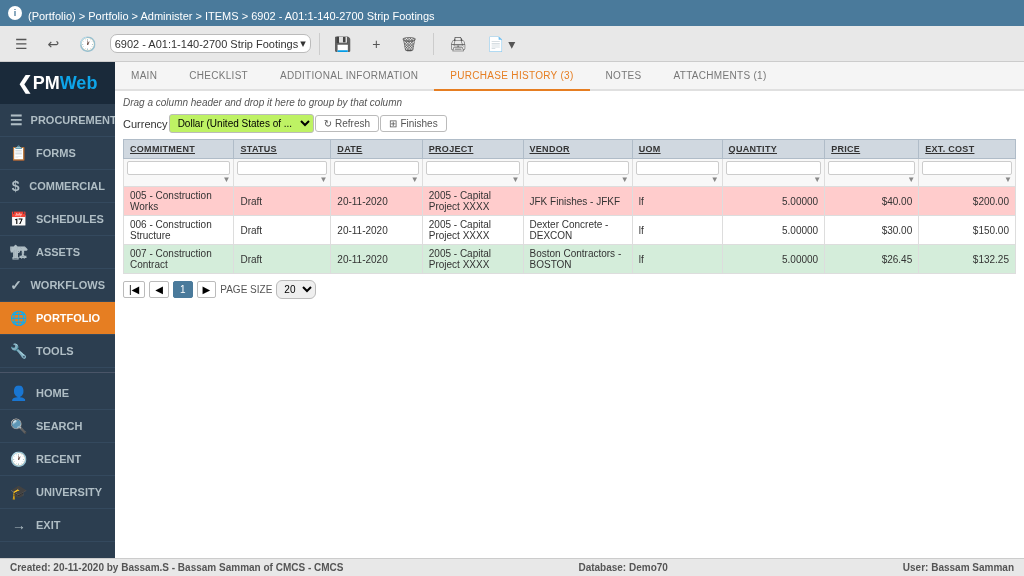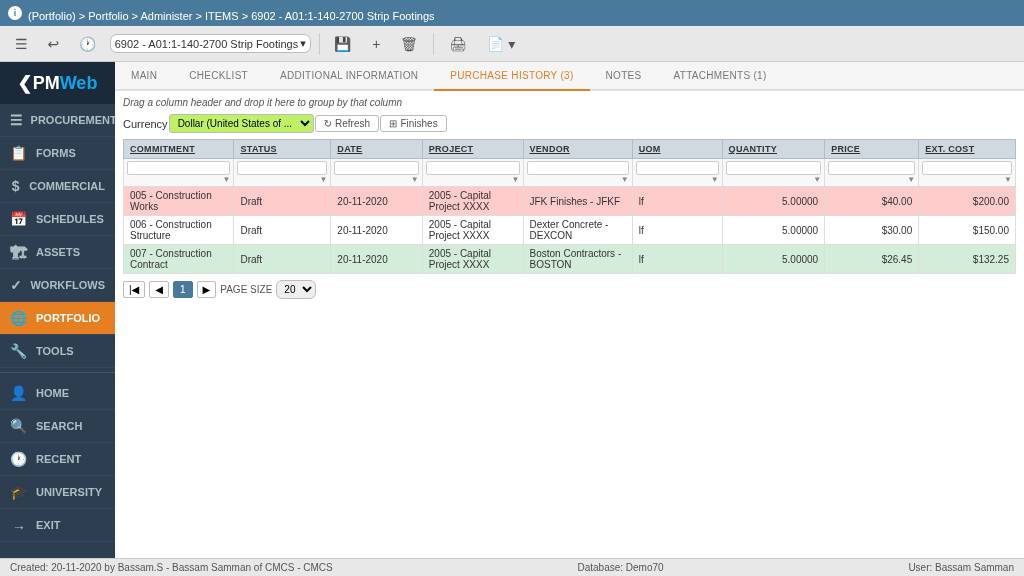--- a/index.html
+++ b/index.html
@@ -245,20 +245,21 @@
     
     .status-bar {
       background: #e8e8e8;
       border-top: 1px solid #ccc;
       padding: 3px 10px;
       font-size: 10px;
       color: #555;
       display: flex;
       justify-content: space-between;
       align-items: center;
+      font-weight: bold;
     }
   </style>
 </head>
 <body>
 
 <div class="top-bar">
   <span class="info-icon">i</span>
   <span class="breadcrumb">(Portfolio) &gt; Portfolio &gt; Administer &gt; ITEMS &gt; 6902 - A01:1-140-2700 Strip Footings</span>
 </div>
 

